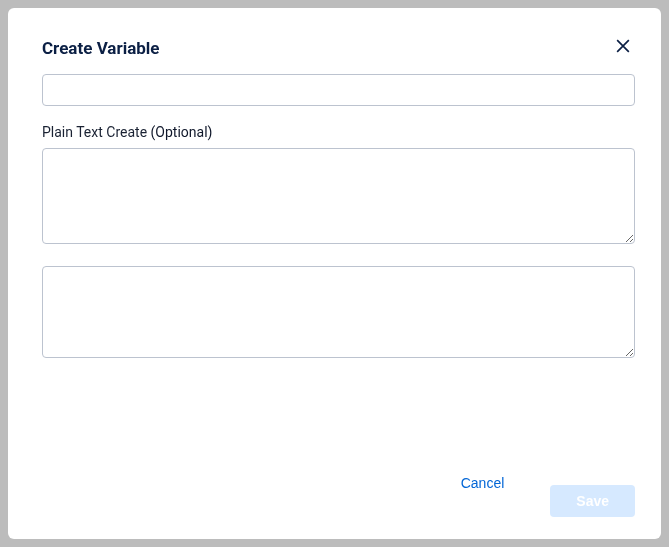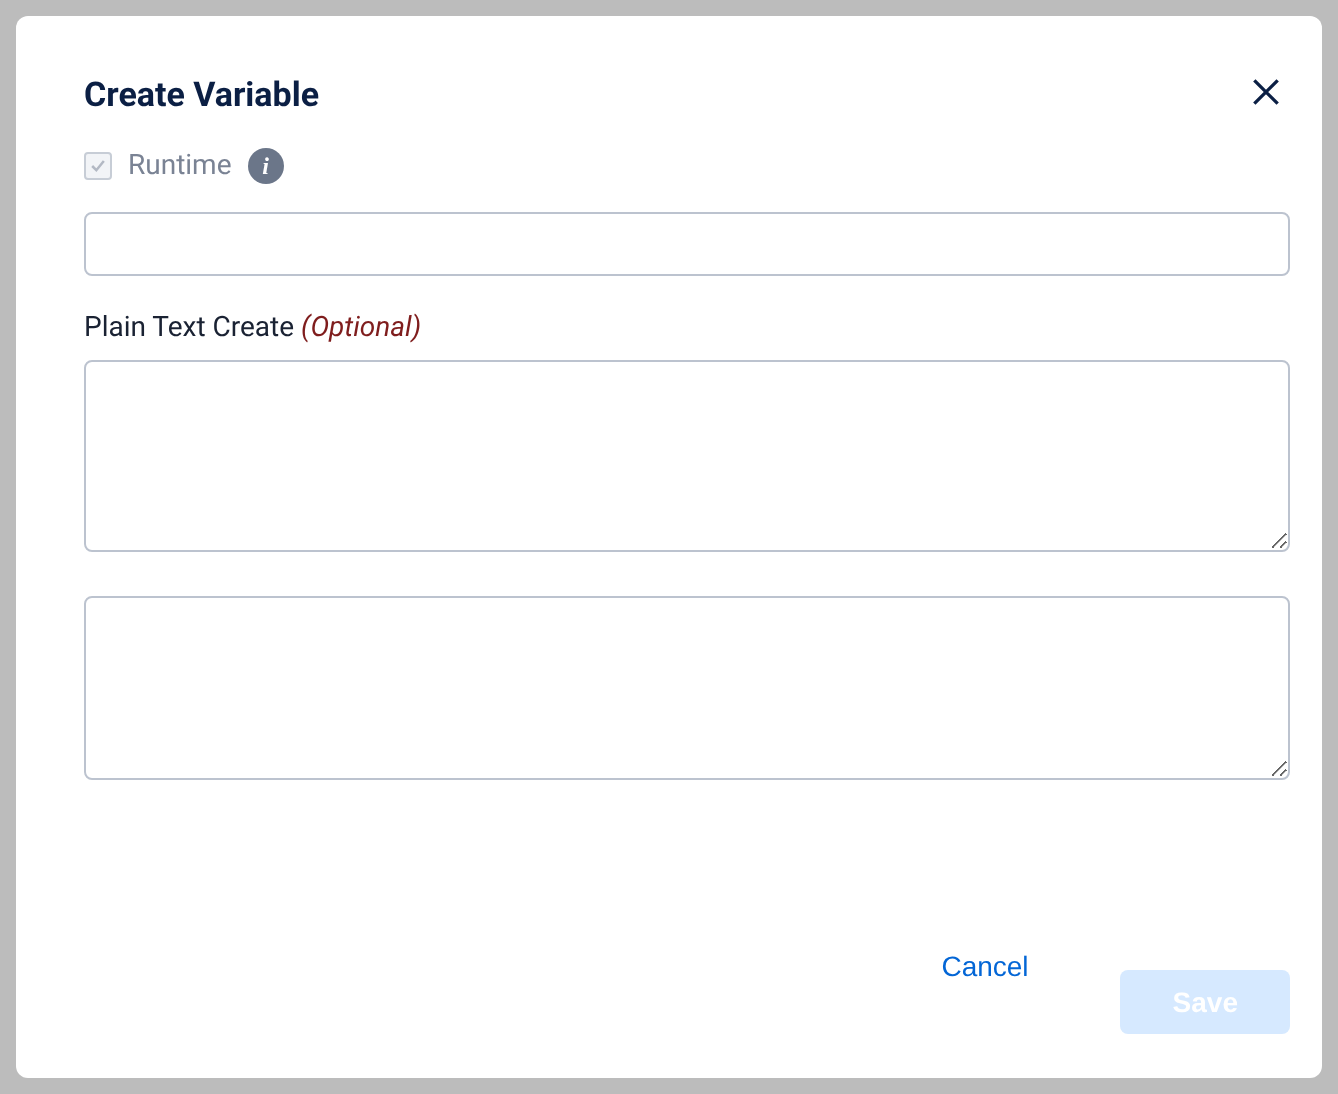--- a/index.html
+++ b/index.html
@@ -21,21 +21,21 @@
       background: #bcbcbc;
     }
     .modal {
       position: absolute;
       top: 8px;
       left: 8px;
       right: 8px;
       bottom: 8px;
       background: #ffffff;
       border-radius: 6px;
-      padding: 30px 16px 22px 34px;
+      padding: 30px 26px 22px 34px;
       display: flex;
       flex-direction: column;
     }
     .modal-header {
       display: flex;
       justify-content: space-between;
       align-items: flex-start;
       margin-bottom: 16px;
     }
     .modal-title {
@@ -105,22 +105,21 @@
     .form-group {
       margin-bottom: 18px;
     }
     .form-label {
       font-size: 14px;
       color: #1a2233;
       margin-bottom: 8px;
       display: block;
     }
     .form-label .optional {
-      font-style: italic;
-      color: #7f1d1d;
+      color: #0f172a;
     }
     .text-input {
       width: 100%;
       height: 32px;
       border: 1px solid #bcc3cf;
       border-radius: 4px;
       padding: 6px 10px;
       font-size: 14px;
       font-family: inherit;
       background: #ffffff;
@@ -181,31 +180,20 @@
 
   <div class="modal-header">
     <h2 class="modal-title">Create Variable</h2>
     <button class="close-btn">
       <svg viewBox="0 0 24 24" fill="none">
         <path d="M5 5 L19 19 M19 5 L5 19"></path>
       </svg>
     </button>
   </div>
 
-  <div class="runtime-row">
-    <div class="checkbox-disabled">
-      <svg viewBox="0 0 24 24" fill="none">
-        <path d="M5 12 L10 17 L19 6"></path>
-      </svg>
-    </div>
-    <span class="runtime-label">Runtime</span>
-    <div class="info-badge">
-      <span>i</span>
-    </div>
-  </div>
 
   <div class="form-group">
     <input type="text" class="text-input" value="" style="">
   </div>
 
   <div class="form-group">
     <label class="form-label">
       <span>Plain Text Create</span>
       <span class="optional">(Optional)</span>
     </label>

